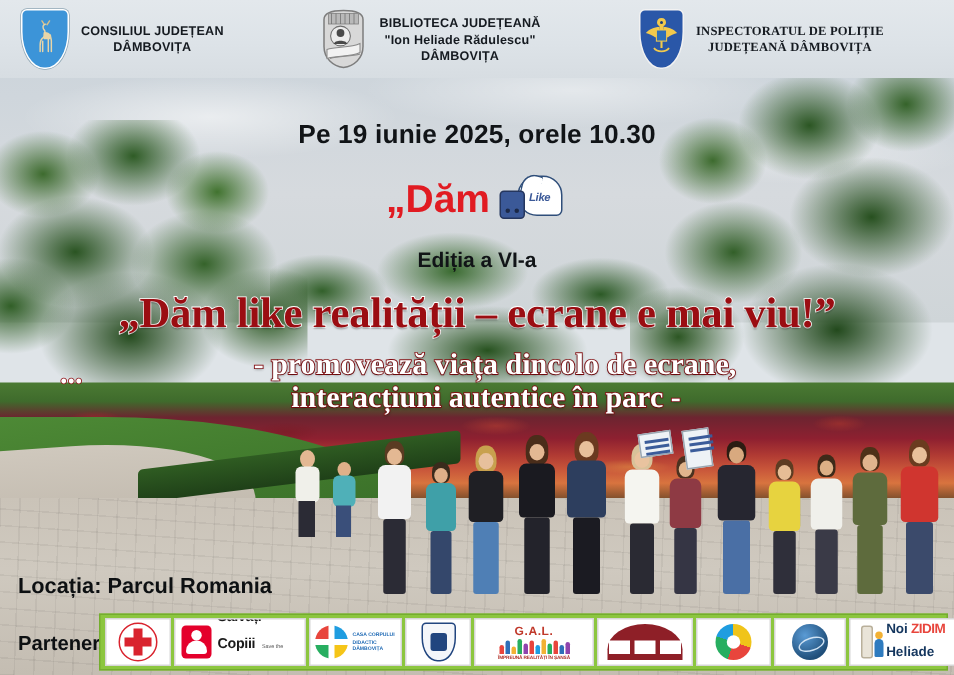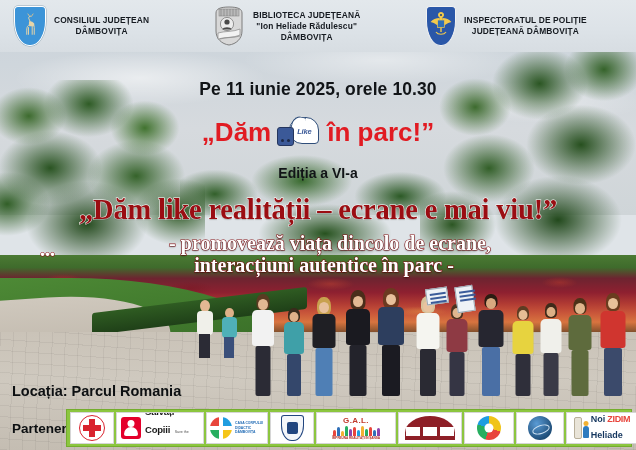--- a/index.html
+++ b/index.html
@@ -144,21 +144,21 @@
 
   
   .header {
     position:absolute; left:0; top:0; width:636px; height:52px;
     background:linear-gradient(180deg,#e3e8ec 0%,#dde3e8 55%,#d7dde2 100%);
     display:flex; align-items:center;
   }
   .hdr-block { display:flex; align-items:center; }
   .hdr-block.b1 { width:212px; padding-left:14px; }
   .hdr-block.b2 { width:214px; }
-  .hdr-block.b3 { width:210px; }
+  .hdr-block.b3 { width:210px;font-family:Liberation Serif, serif; }
   .hdr-text { font-size:8.4px; font-weight:bold; color:#151a20; line-height:11px; letter-spacing:.15px; }
   .hdr-text .l { display:block; white-space:nowrap; }
   .b1 .hdr-text, .b3 .hdr-text { text-align:center; }
   .b2 .hdr-text { text-align:center; }
 
   
   .shield-cj { width:32px; height:40px; position:relative; margin-right:8px; flex:0 0 auto; }
   .shield-cj .sh {
     position:absolute; inset:0;
     background:#3c94d8;
@@ -549,31 +549,30 @@
           <circle cx="15" cy="9" r="1" fill="#1b3f78"></circle>
         </svg>
       </div>
       <div class="hdr-text">
         <span class="l">INSPECTORATUL DE POLIȚIE</span>
         <span class="l">JUDEȚEANĂ DÂMBOVIȚA</span>
       </div>
     </div>
   </div>
 
-  <div class="date-line">Pe 11 iunie 2025, orele 10.30</div>
+  <div class="date-line">Pe 19 iunie 2025, orele 10.30</div>
 
   <div class="title-line">
     <span class="tw">„Dăm</span>
     <span class="fb-like">
       <span class="thumb"></span>
       <span class="thumb-up"></span>
       <span class="cuff"></span>
       <span class="lbl">Like</span>
     </span>
-    <span class="tw">în parc!”</span>
   </div>
 
   <div class="edition">Ediția a VI-a</div>
 
   <div class="slogan">„Dăm like realității – ecrane e mai viu!”</div>
   <div class="dots">...</div>
   <div class="sub1">- promovează viața dincolo de ecrane,</div>
   <div class="sub2">interacțiuni autentice în parc -</div>
 
   <div class="location">Locația: Parcul Romania</div>

